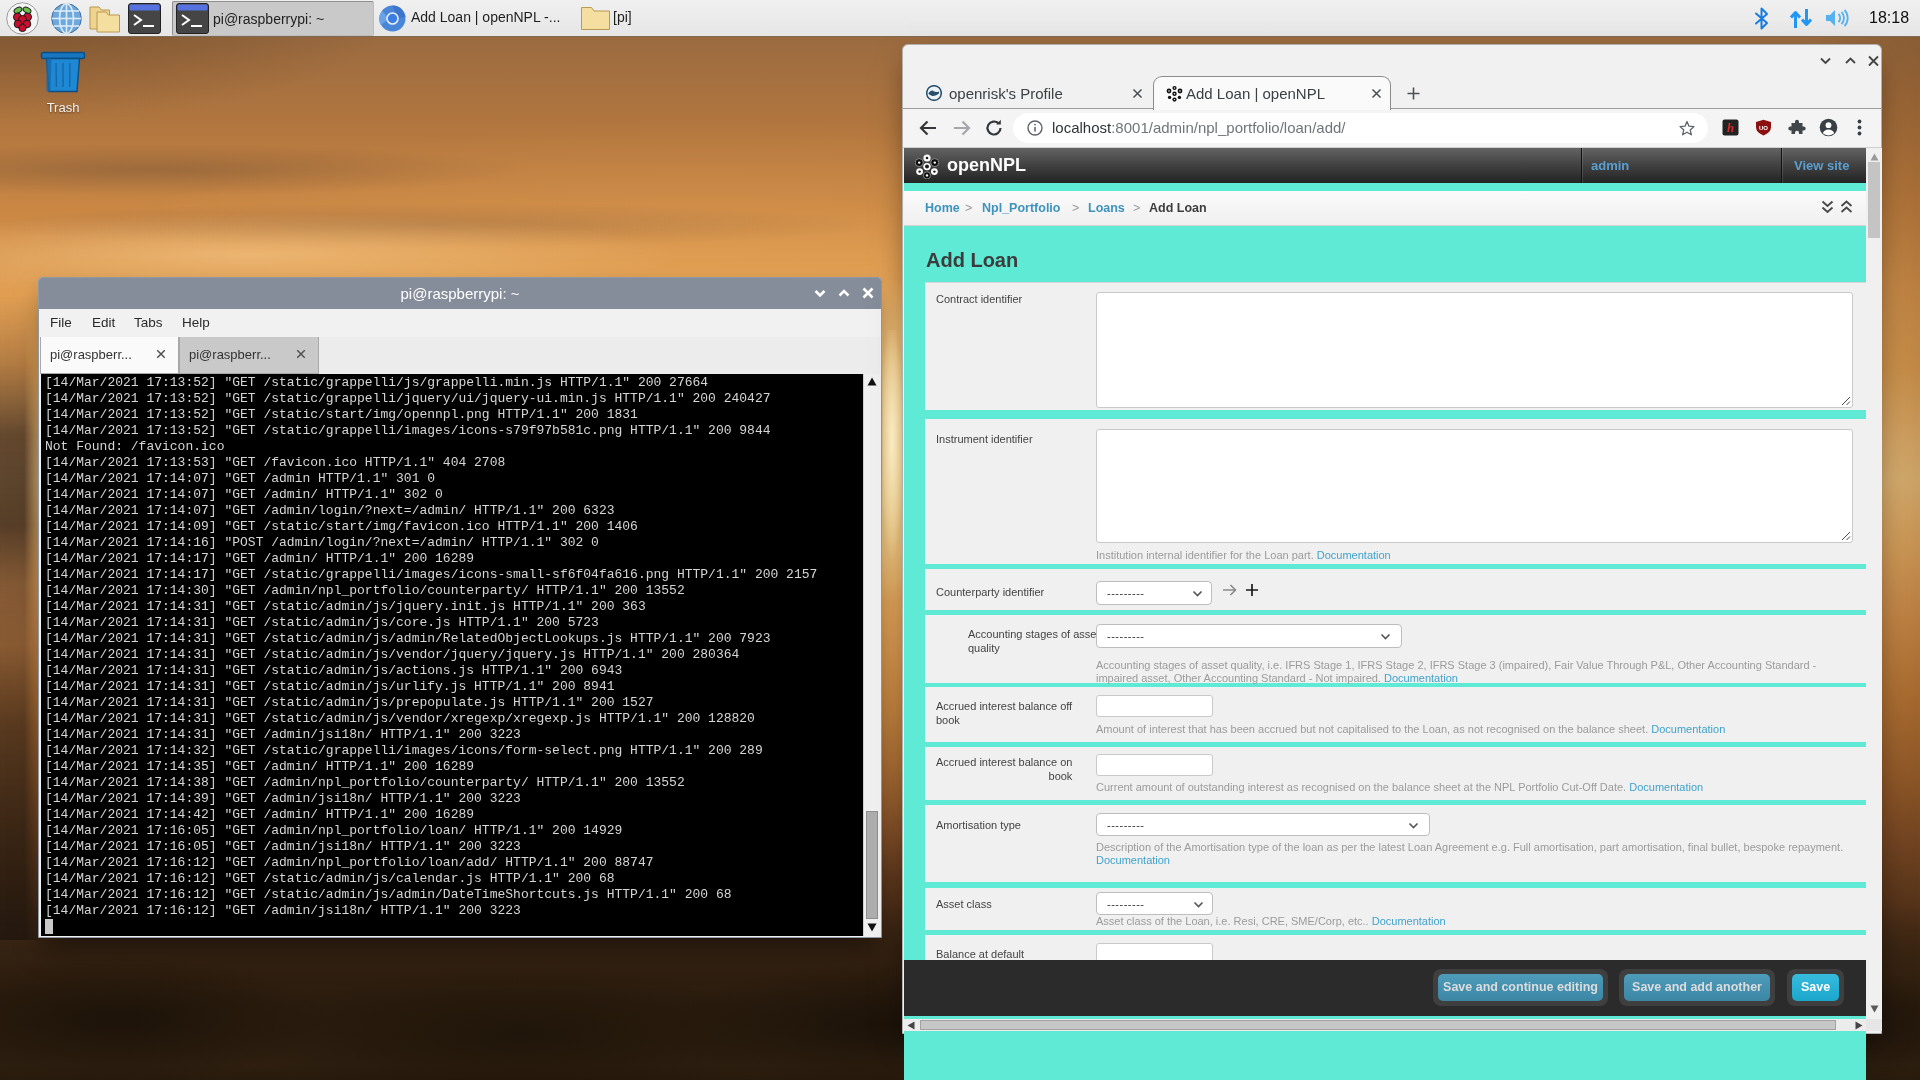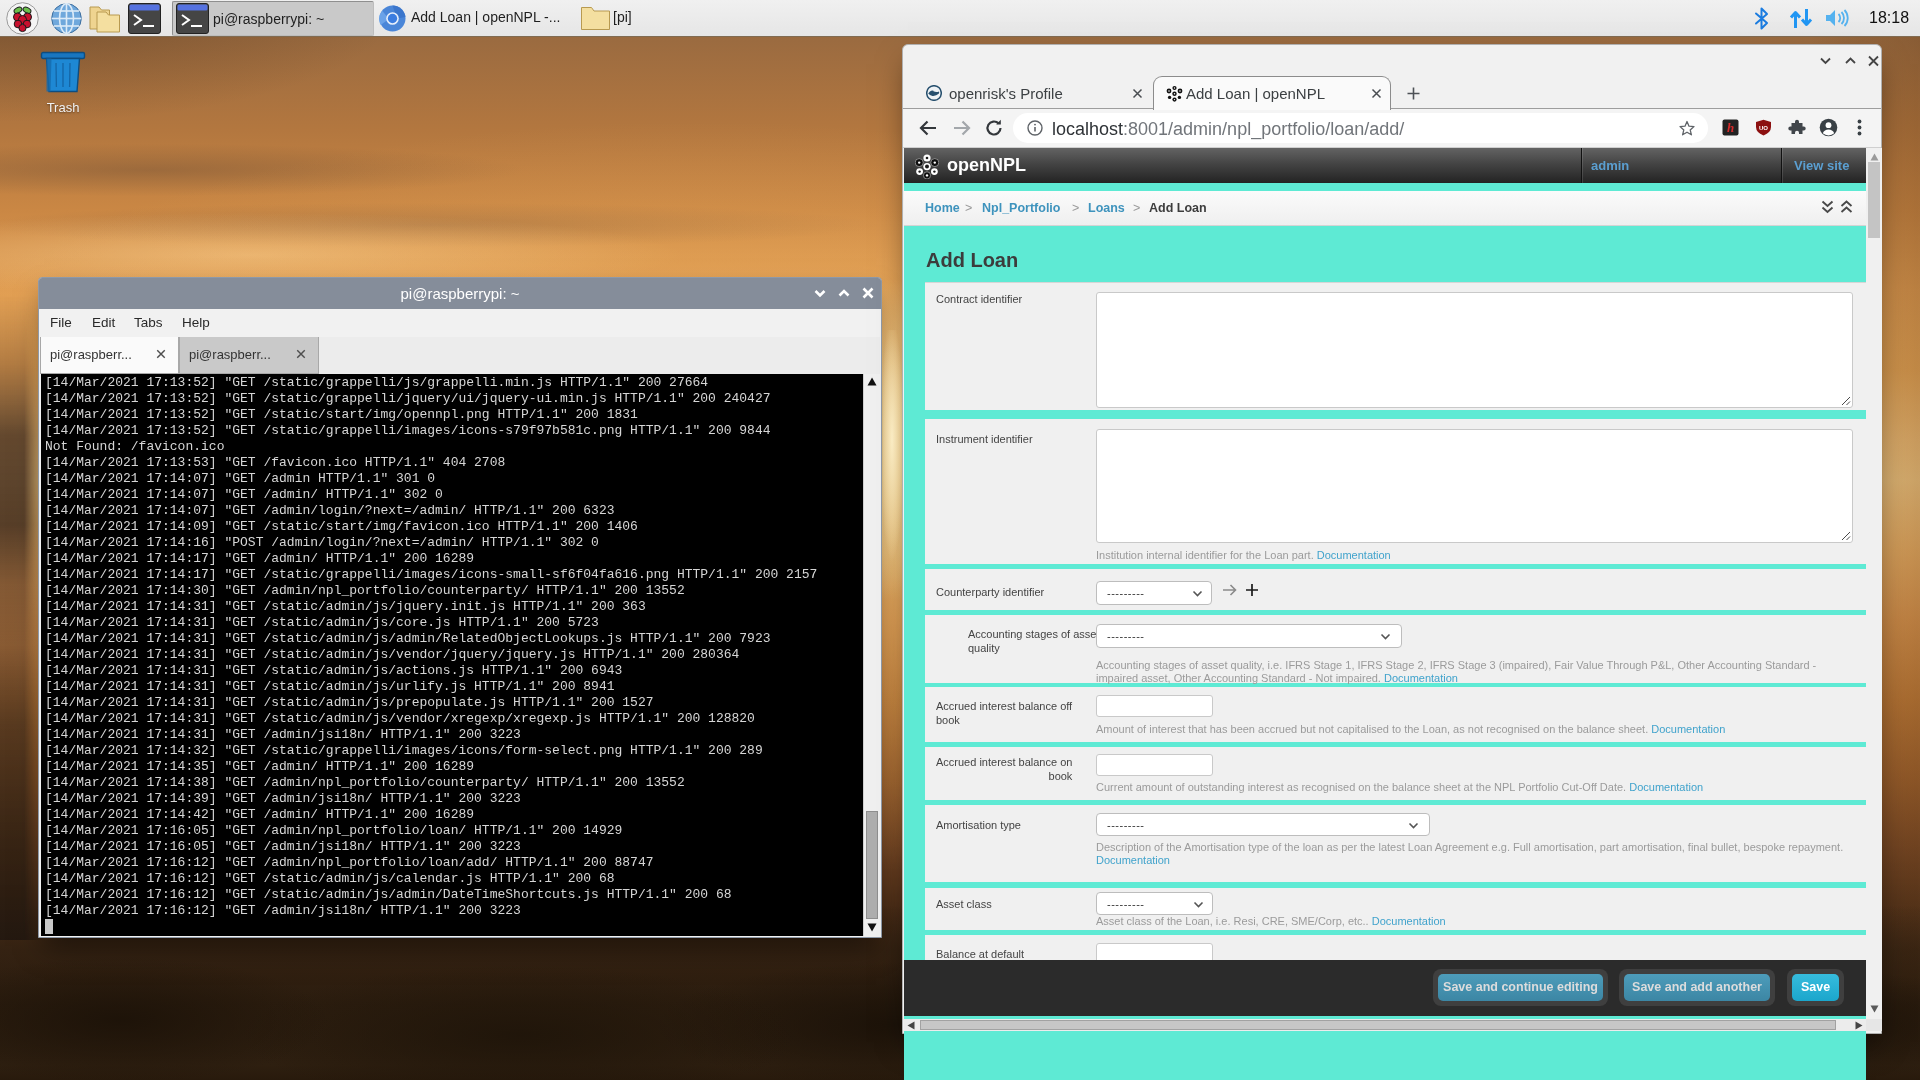--- a/index.html
+++ b/index.html
@@ -63,21 +63,21 @@
   box-shadow:0 14px 28px -6px rgba(0,0,0,0.5); }
 #browser .titlebar { position:absolute; left:0; top:0; right:0; height:31px; }
 #browser .titlebar .t { position:absolute; width:100%; text-align:center; top:7px; color:#4c4c4c; font-size:15.5px; }
 #tabstrip { position:absolute; left:0px; right:0px; top:31px; height:33px;padding-left:7px; }
 #tabstrip .hairline { position:absolute; left:0; right:0; bottom:0; height:1px; background:#9d9d9d; }
 .btab { position:absolute; font-size:15px; color:#3c4043; }
 #btab1 { left:4px; top:3px; width:244px; height:31px; }
 #btab2 { left:250px; top:0; width:238px; height:34px; background:#fafafa; border:1px solid #8c8c8c; border-bottom:none; border-radius:9px 9px 0 0; z-index:3; }
 #toolbar { position:absolute; left:0px; right:0px; top:64px; height:39px; background:#f4f4f4; border-bottom:1px solid #cfcfcf; }
 #omnibox { position:absolute; left:110px; top:4px; width:695px; height:30px; background:#fff; border-radius:15px; }
-#omnibox .url { position:absolute; left:39px; top:6px; font-size:18px; color:#71757a; white-space:nowrap; }
+#omnibox .url { position:absolute; left:39px; top:6px; font-size:15px; color:#71757a; white-space:nowrap; }
 #omnibox .url b { color:#2f3337; font-weight:normal; }
 #page { position:absolute; left:1px; top:103px; width:962px; height:1078px; background:#5eead4; overflow:hidden; }
 
 #nplhead { position:absolute; left:0; top:0; width:962px; height:35px;
   background:linear-gradient(180deg,#636363 0%, #444 45%, #232323 100%); }
 #nplhead .brand { position:absolute; left:43px; top:7px; color:#fff; font-size:18px; font-weight:bold; }
 #nplhead .sep { position:absolute; top:0; width:1px; height:35px; background:#111; box-shadow:1px 0 0 rgba(255,255,255,0.12); }
 #nplhead a { position:absolute; top:10px; color:#5b9fd1; font-size:13px; font-weight:bold; text-decoration:none; }
 
 #crumbs { position:absolute; left:0; top:35px; width:962px; height:35px;

